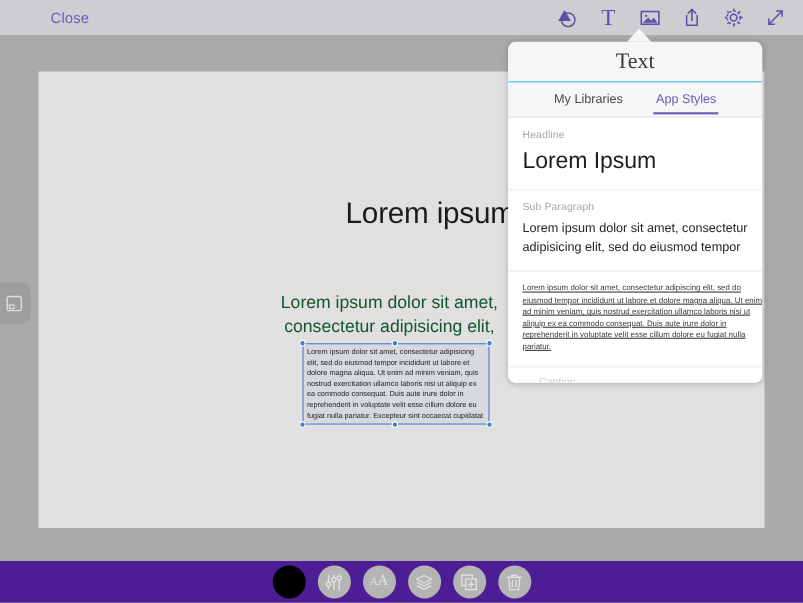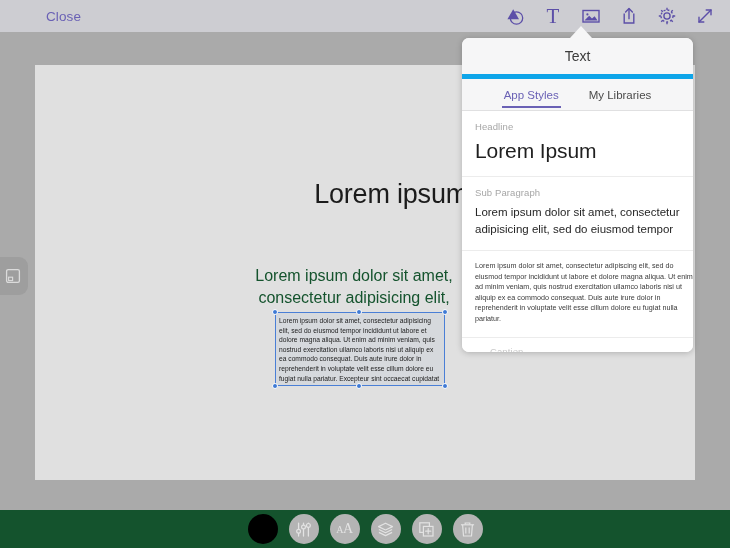--- a/index.html
+++ b/index.html
@@ -144,21 +144,21 @@
     box-sizing: border-box;
     cursor: pointer;
   }
   .left-tab svg { display:block; opacity: .85; }
 
   
   .bottombar {
     position: absolute;
     left: 0; top: 510px;
     width: 730px; height: 38px;
-    background: #14532d;
+    background: #4c1d95;
     display: flex;
     align-items: center;
     justify-content: center;
     gap: 11px;
   }
   .bb-btn {
     width: 30px; height: 30px;
     border-radius: 50%;
     background: #b4b4b4;
     display: flex;
@@ -199,23 +199,24 @@
     border-right: 11px solid transparent;
     border-bottom: 12px solid #f6f6f7;
     z-index: 5;
   }
   .pop-header {
     height: 36px;
     background: #f6f6f7;
     display: flex;
     align-items: center;
     justify-content: center;
-    font-size: 14px;
+    font-size: 20px;
     color: #3c3c3c;
-    border-bottom: 5px solid #0ea5e9;
+    border-bottom: 1px solid #0ea5e9;
+    font-family: Liberation Serif, serif;
   }
   .pop-tabs {
     height: 31px;
     background: #f6f6f7;
     display: flex;
     align-items: stretch;
     justify-content: center;
     gap: 26px;
     border-bottom: 1px solid #e0e0e1;
   }
@@ -261,20 +262,21 @@
   }
   .style-preview-sub {
     font-size: 11.5px;
     color: #262626;
     line-height: 17px;
   }
   .style-preview-para {
     font-size: 7.2px;
     color: #3a3a3a;
     line-height: 10.6px;
+    text-decoration: underline;
   }
   .style-item.cut {
     padding-top: 8px;
     padding-bottom: 0;
     height: 6px;
     overflow: hidden;
   }
   .style-item.cut .style-label { color: #c9c9c9; }
 </style>
 </head>
@@ -420,22 +422,22 @@
     </div>
 
   </div>
 
   <div class="pop-notch"></div>
   <div class="popover">
 
     <div class="pop-header">Text</div>
 
     <div class="pop-tabs">
+      <div class="pop-tab">My Libraries</div>
       <div class="pop-tab active">App Styles</div>
-      <div class="pop-tab">My Libraries</div>
     </div>
 
     <div class="pop-list">
 
       <div class="style-item">
         <div class="style-label">Headline</div>
         <div class="style-preview-headline">Lorem Ipsum</div>
       </div>
 
       <div class="style-item">

